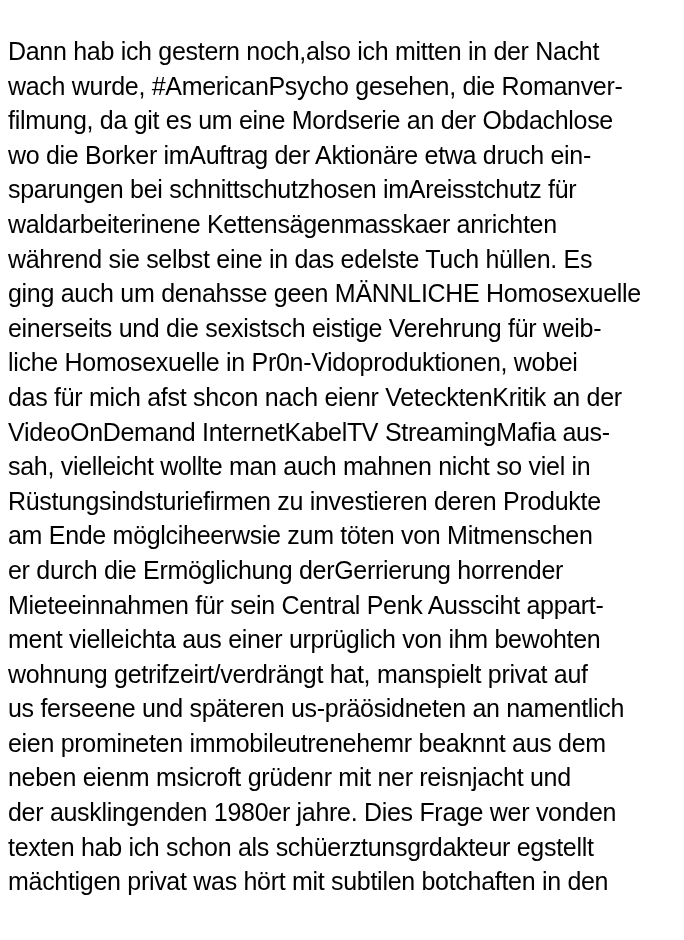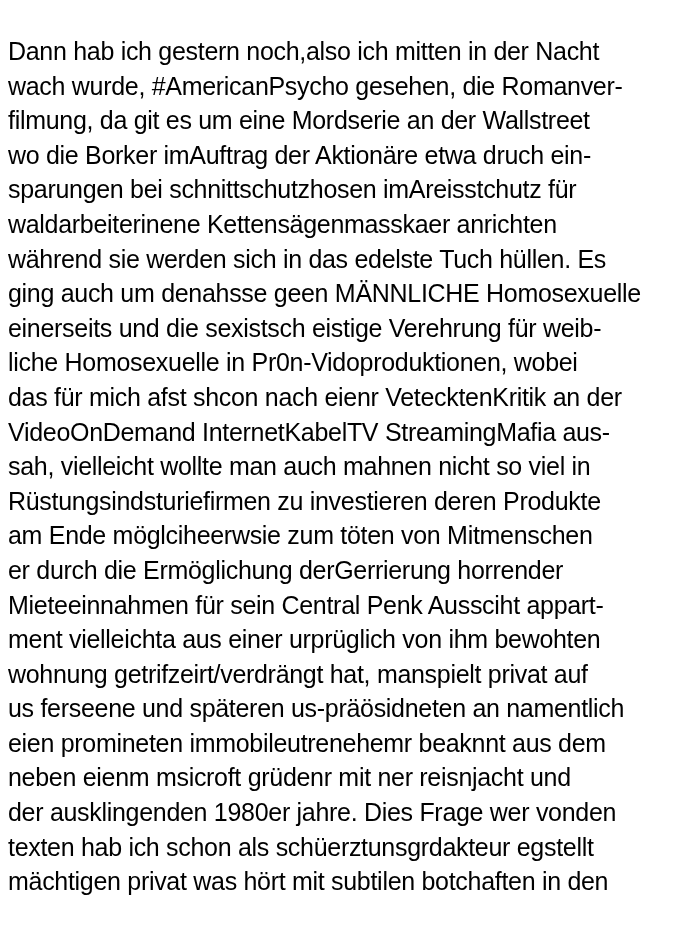--- a/index.html
+++ b/index.html
@@ -29,25 +29,25 @@
     height: 34.6px;
   }
 </style>
 </head>
 <body>
 
 <div class="page">
   <div class="text-block">
     <div class="text-line">Dann hab ich gestern noch,also ich mitten in der Nacht</div>
     <div class="text-line">wach wurde, #AmericanPsycho gesehen, die Romanver-</div>
-    <div class="text-line">filmung, da git es um eine Mordserie an der Wallstreet</div>
+    <div class="text-line">filmung, da git es um eine Mordserie an der Obdachlose</div>
     <div class="text-line">wo die Borker imAuftrag der Aktionäre etwa druch ein-</div>
     <div class="text-line">sparungen bei schnittschutzhosen imAreisstchutz für</div>
     <div class="text-line">waldarbeiterinene Kettensägenmasskaer anrichten</div>
-    <div class="text-line">während sie werden sich in das edelste Tuch hüllen. Es</div>
+    <div class="text-line">während sie selbst eine in das edelste Tuch hüllen. Es</div>
     <div class="text-line">ging auch um denahsse geen MÄNNLICHE Homosexuelle</div>
     <div class="text-line">einerseits und die sexistsch eistige Verehrung für weib-</div>
     <div class="text-line">liche Homosexuelle in Pr0n-Vidoproduktionen, wobei</div>
     <div class="text-line">das für mich afst shcon nach eienr VetecktenKritik an der</div>
     <div class="text-line">VideoOnDemand InternetKabelTV StreamingMafia aus-</div>
     <div class="text-line">sah, vielleicht wollte man auch mahnen nicht so viel in</div>
     <div class="text-line">Rüstungsindsturiefirmen zu investieren deren Produkte</div>
     <div class="text-line">am Ende möglciheerwsie zum töten von Mitmenschen</div>
     <div class="text-line">er durch die Ermöglichung derGerrierung horrender</div>
     <div class="text-line">Mieteeinnahmen für sein Central Penk Aussciht appart-</div>

